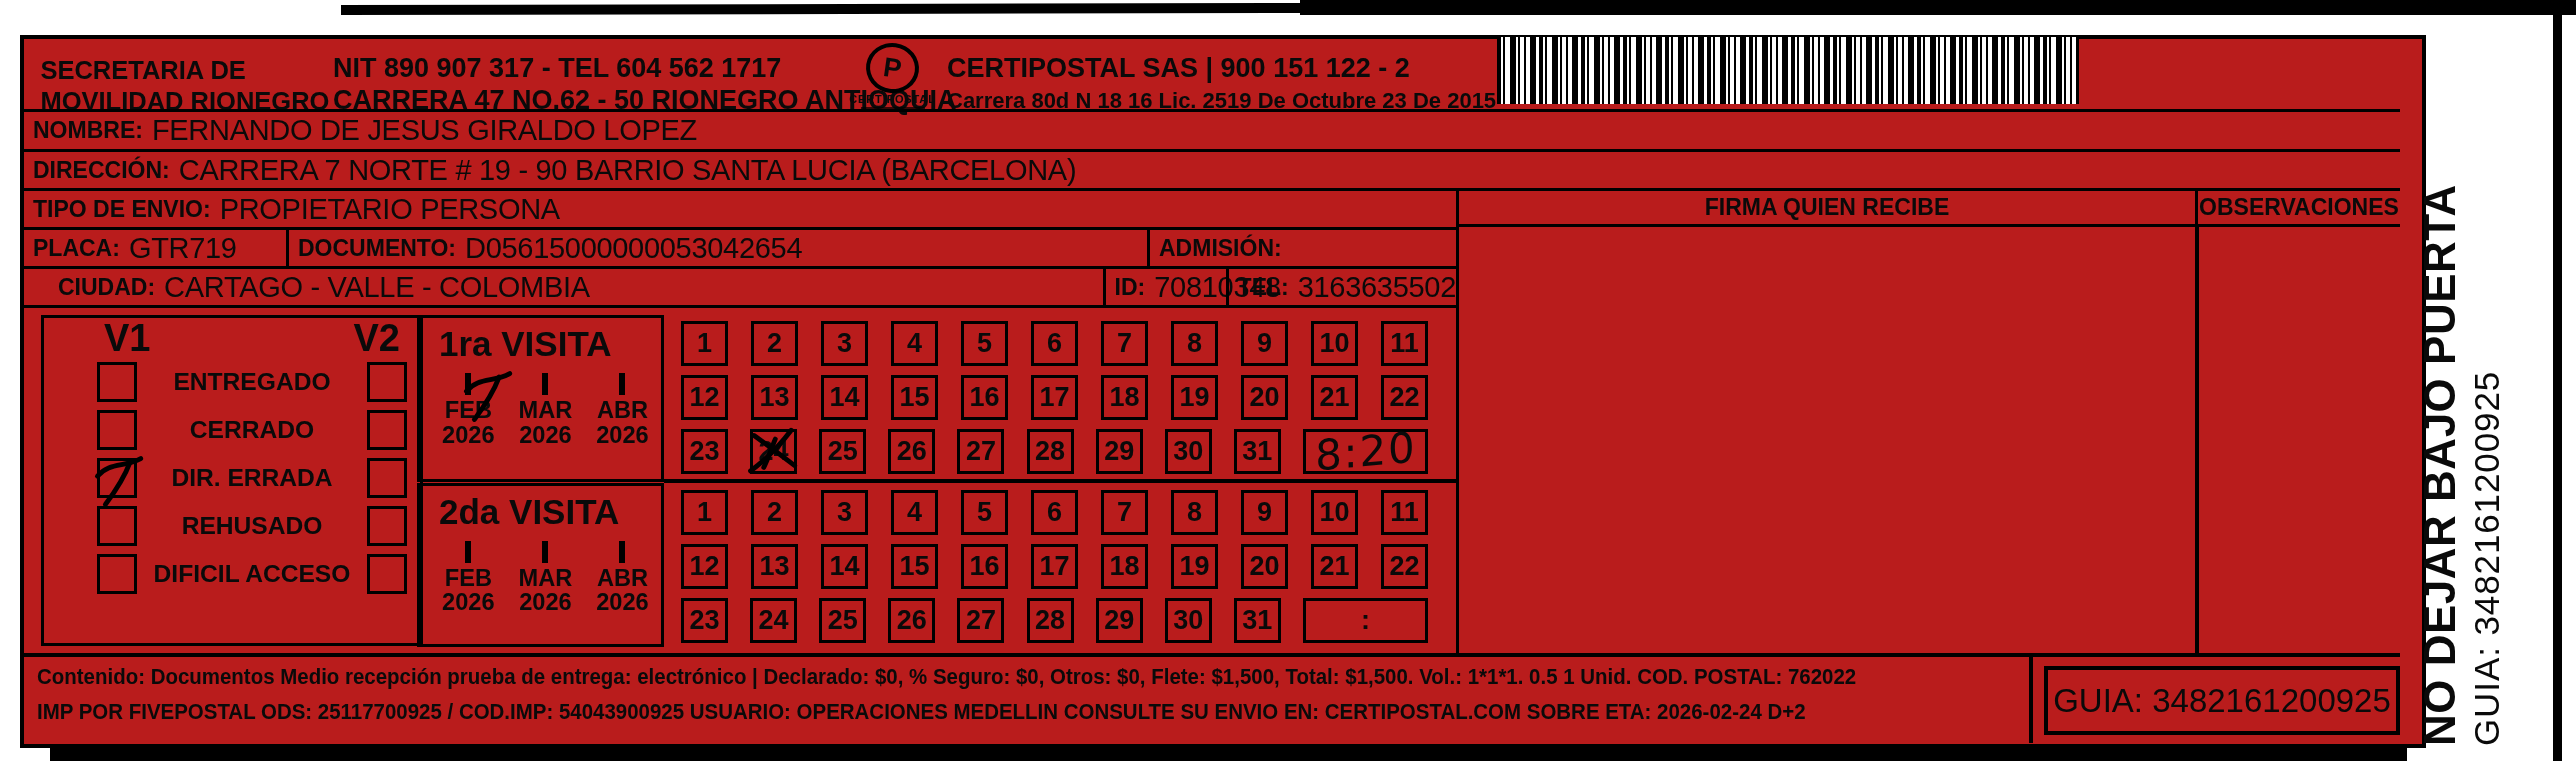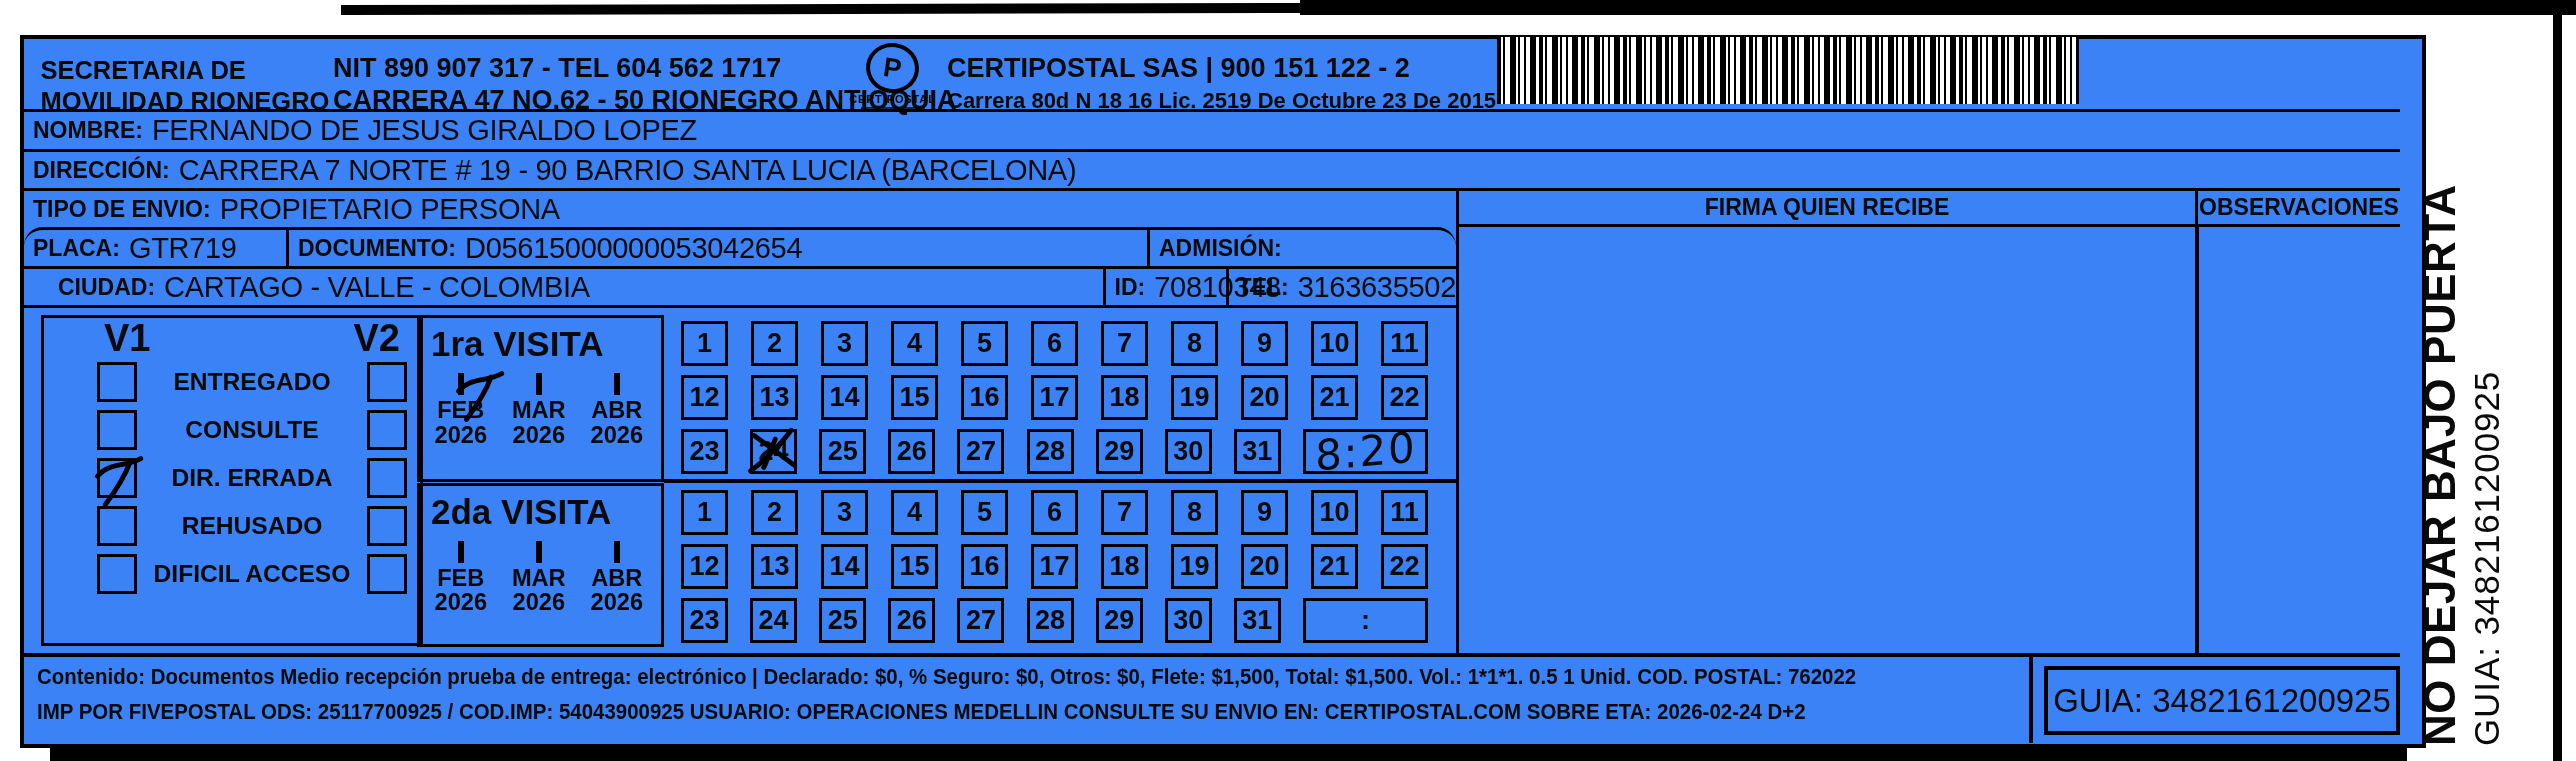--- a/index.html
+++ b/index.html
@@ -3,21 +3,21 @@
 <meta charset="utf-8">
 <style>
   html,body{margin:0;padding:0;background:#fff;}
   body{width:2576px;height:762px;position:relative;overflow:hidden;
        font-family:"Liberation Sans",sans-serif;color:#0a0a0a;
        -webkit-font-smoothing:antialiased;}
   
   .bar{background:#000;position:absolute;}
   
   .form{position:absolute;left:20px;top:35px;width:2406px;height:713px;
-        border:4.5px solid #000;box-sizing:border-box;background:#3b82f6;}
+        border:4.5px solid #000;box-sizing:border-box;background:#b91c1c;}
   
   .hdr-block{position:absolute;font-weight:700;line-height:1.2;white-space:pre-line;}
   .sender{left:16.4px;top:16.4px;font-size:25.5px;}
   .nit{left:309px;top:12.7px;font-size:27px;}
   .company{left:923px;top:12.7px;font-size:27px;}
   .company .sub{font-size:22px;font-weight:700;display:block;margin-top:3.6px;}
   .logo{position:absolute;left:823px;top:3.6px;width:91px;text-align:center;}
   .logo .circ{width:45px;height:42px;border:4.5px solid #000;border-radius:50%;
               margin:0 auto;display:flex;align-items:center;justify-content:center;
               font-weight:700;font-size:27px;transform:rotate(8deg);}
@@ -46,21 +46,21 @@
   
   .visits{position:absolute;left:0;top:266px;width:1432px;height:347px;
           border-top:3.6px solid #000;box-sizing:border-box;}
   .status-box{position:absolute;left:17px;top:7.3px;width:382px;height:331px;
           border:3.6px solid #000;box-sizing:border-box;padding-left:40px;}
   .vhead{display:flex;justify-content:space-between;padding:0 20px;font-weight:700;font-size:38px;line-height:40px;}
   .srow{display:flex;align-items:center;height:48px;padding:0 12.7px;}
   .cbox{width:40px;height:40px;border:3.6px solid #000;box-sizing:border-box;
         position:relative;flex:0 0 40px;}
   .srow .slabel{flex:1;text-align:center;font-weight:700;font-size:24.6px;}
-  .visit-box{position:absolute;left:393px;width:247px;border:3.6px solid #000;box-sizing:border-box;}
+  .visit-box{position:absolute;left:393px;width:247px;border:3.6px solid #000;box-sizing:border-box;padding-left:8px;}
   .vb1{top:7.3px;height:167px;}
   .vb2{top:175px;height:164px;}
   .vtitle{font-weight:700;font-size:35px;margin:5.5px 0 0 11px;}
   .months{display:flex;margin:12.7px 0 0 1.8px;}
   .mgroup{width:78px;text-align:center;}
   .mgroup .cbox{margin:0 auto;}
   .mlabel{font-weight:700;font-size:23.6px;line-height:1.05;margin-top:5.5px;}
   .hline-mid{position:absolute;left:640px;top:171px;width:792px;height:3.6px;background:#000;}
   .grid{position:absolute;left:657px;width:747px;}
   .g1{top:12.7px;} .g2{top:182px;}
@@ -124,21 +124,21 @@
       <span class="lbl">DIRECCIÓN:</span>
       <span class="val">CARRERA 7 NORTE # 19 - 90 BARRIO SANTA LUCIA (BARCELONA)</span>
     </div>
   </div>
   <div class="row" style="top:149px;width:1432px;">
     <div class="cell" style="flex:1;">
       <span class="lbl">TIPO DE ENVIO:</span>
       <span class="val">PROPIETARIO PERSONA</span>
     </div>
   </div>
-  <div class="row" style="top:188px;width:1432px;border-radius:19px;">
+  <div class="row" style="top:188px;width:1432px;">
     <div class="cell" style="width:262px;">
       <span class="lbl">PLACA:</span>
       <span class="val">GTR719</span>
     </div>
     <div class="cell" style="width:861px;">
       <span class="lbl">DOCUMENTO:</span>
       <span class="val">D05615000000053042654</span>
     </div>
     <div class="cell" style="flex:1;">
       <span class="lbl">ADMISIÓN:</span>
@@ -174,21 +174,21 @@
         <span>V2</span>
       </div>
       <div id="status-rows">
           <div class="srow">
             <span class="cbox"></span>
             <span class="slabel">ENTREGADO</span>
             <span class="cbox"></span>
           </div>
           <div class="srow">
             <span class="cbox"></span>
-            <span class="slabel">CONSULTE</span>
+            <span class="slabel">CERRADO</span>
             <span class="cbox"></span>
           </div>
           <div class="srow">
             <span class="cbox">
               <svg class="mark" viewBox="0 0 60 60">
                 <path d="M5 24 C18 8, 36 14, 54 4"></path>
                 <path d="M42 8 C36 24, 26 40, 14 56"></path>
               </svg>
             </span>
             <span class="slabel">DIR. ERRADA</span>

